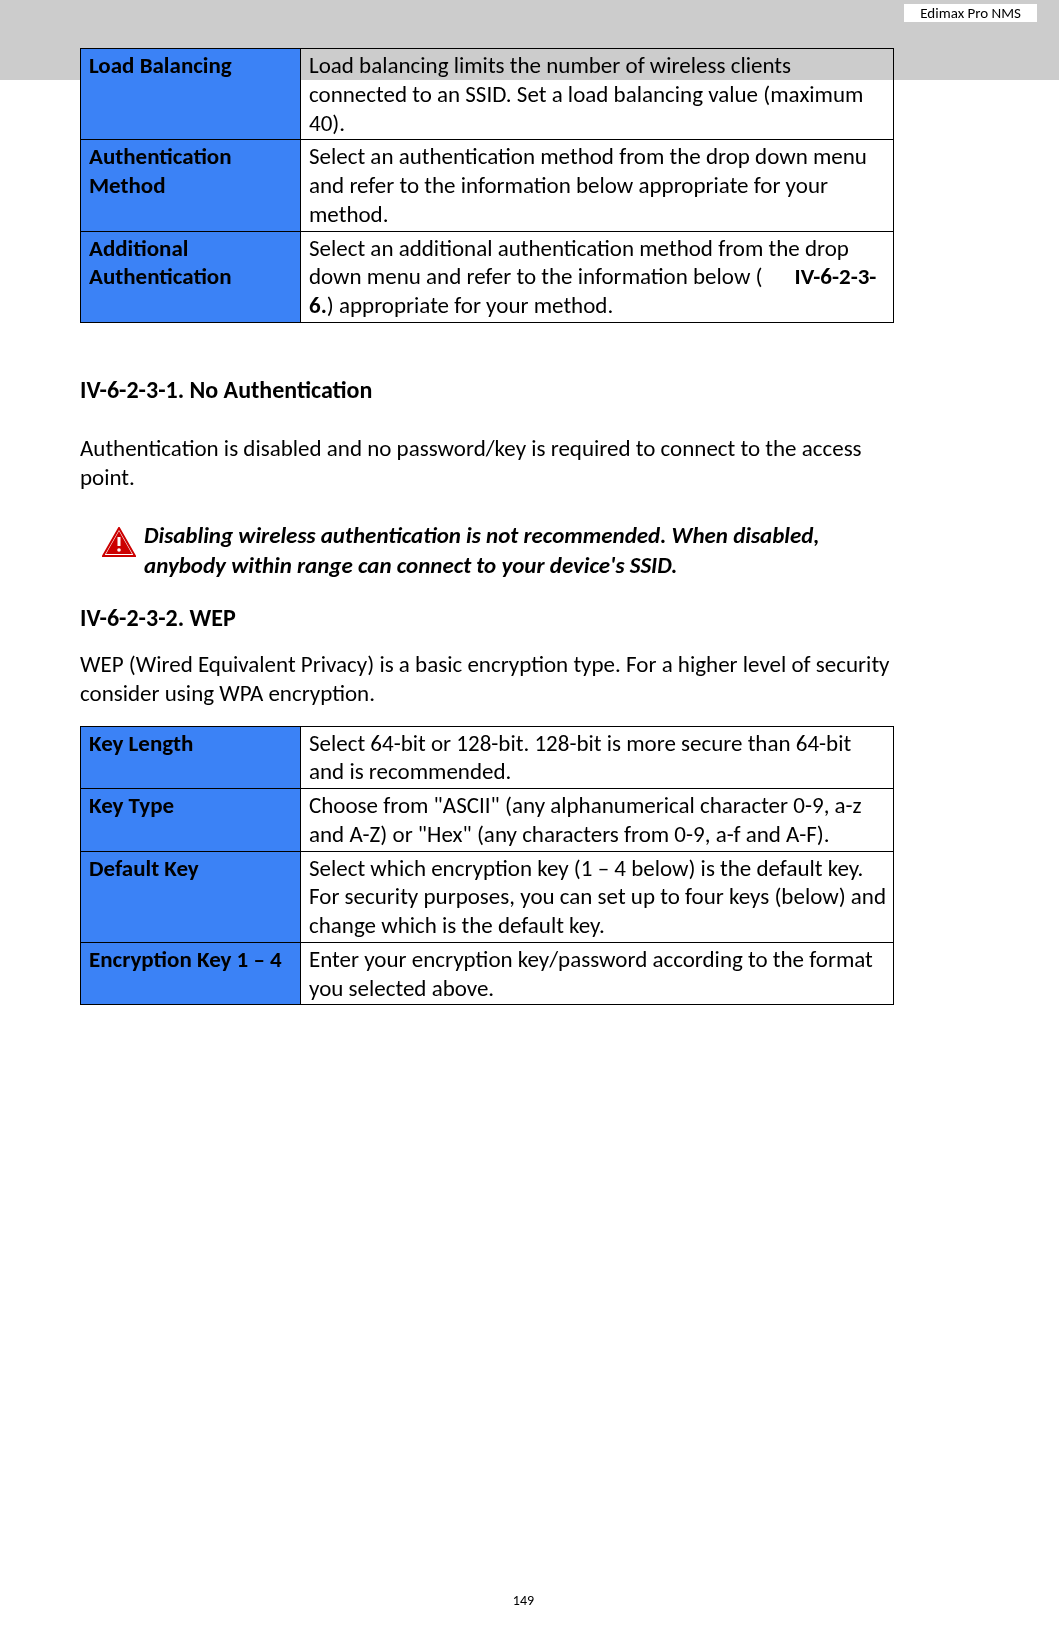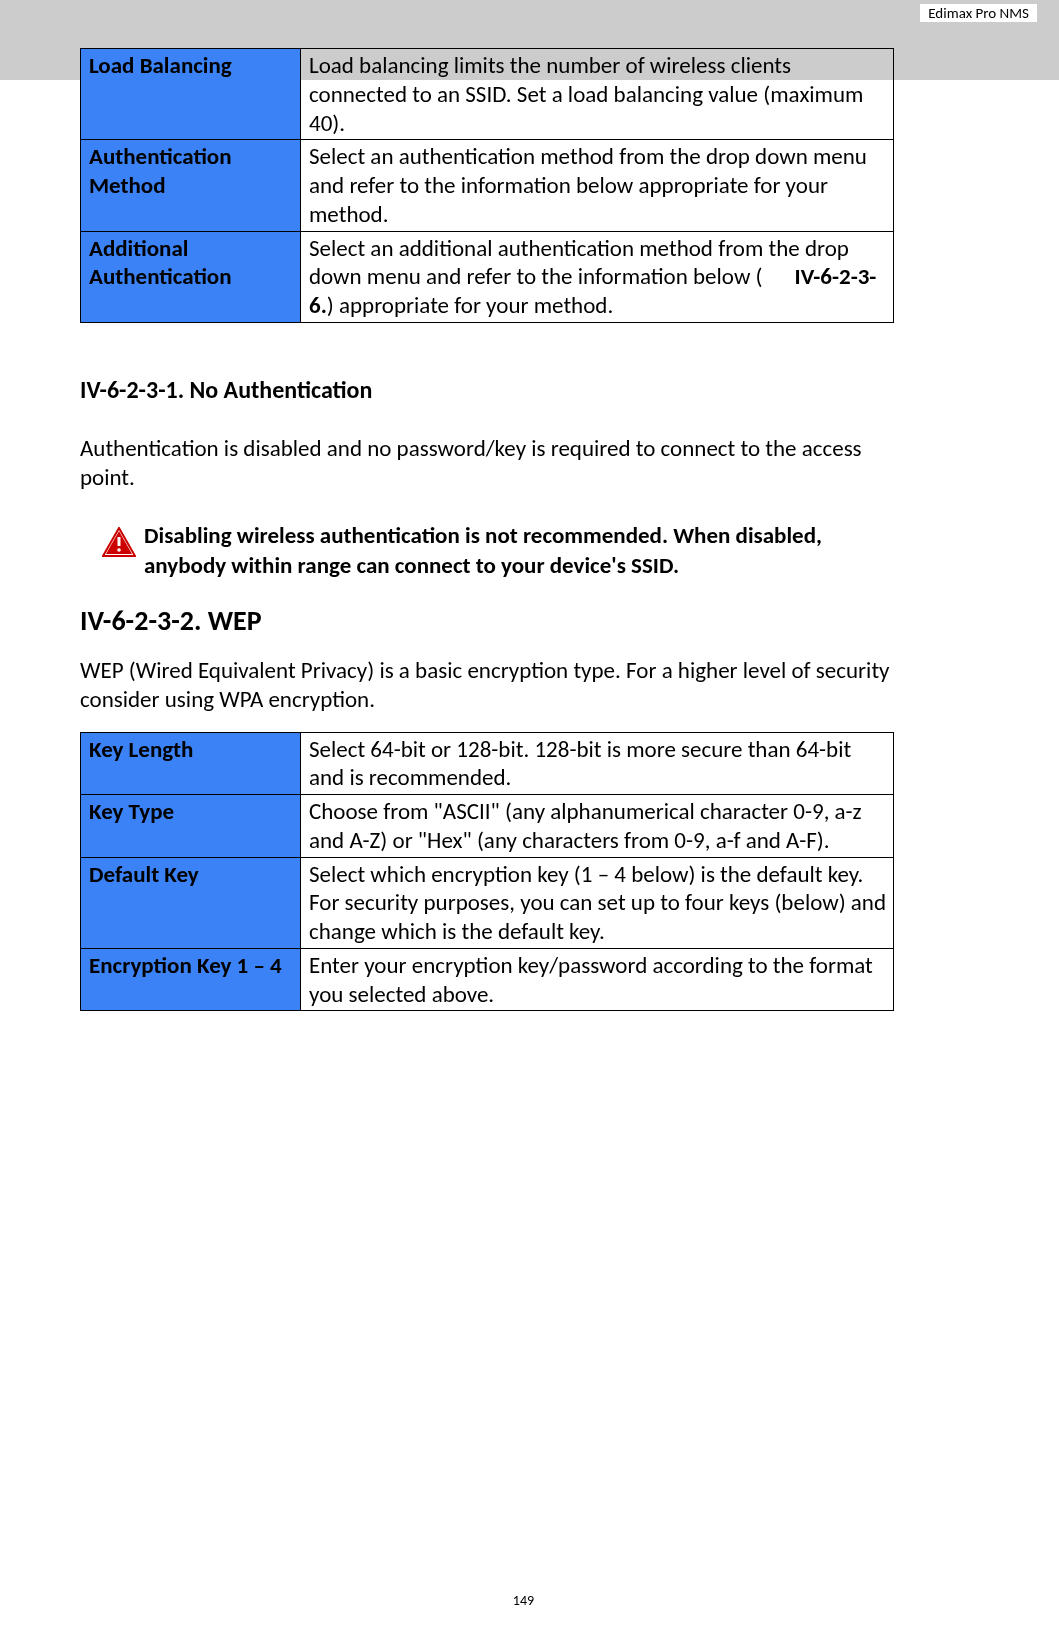--- a/index.html
+++ b/index.html
@@ -32,21 +32,21 @@
       height: 80px;
       background: #ccc;
     }
     .header-text {
       position: absolute;
       right: 22px;
       top: 4px;
       font-size: 15px;
       color: #000;
       background: #fff;
-      padding: 0 8px;
+      padding: 0 16px;
       font-family: Calibri, sans-serif;
     }
     .content {
       position: absolute;
       left: 80px;
       top: 48px;
       right: 165px;
       bottom: 85px;
     }
     table {
@@ -84,29 +84,30 @@
       margin-bottom: 22px;
       gap: 8px;
     }
     .warning-icon {
       flex-shrink: 0;
       width: 34px;
       height: 30px;
       margin-top: 6px;
     }
     .warning-text {
+      font-style: italic;
       font-weight: bold;
       line-height: 1.3;
       flex: 1;
     }
     .section-heading-2 {
       font-weight: bold;
       margin-top: 8px;
       margin-bottom: 18px;
-      font-size: 28px;
+      font-size: 24px;
     }
     .bold-inline {
       font-weight: bold;
       margin-left: 32px;
     }
     .page-number {
       position: absolute;
       bottom: 22px;
       left: 0;
       right: 12px;

